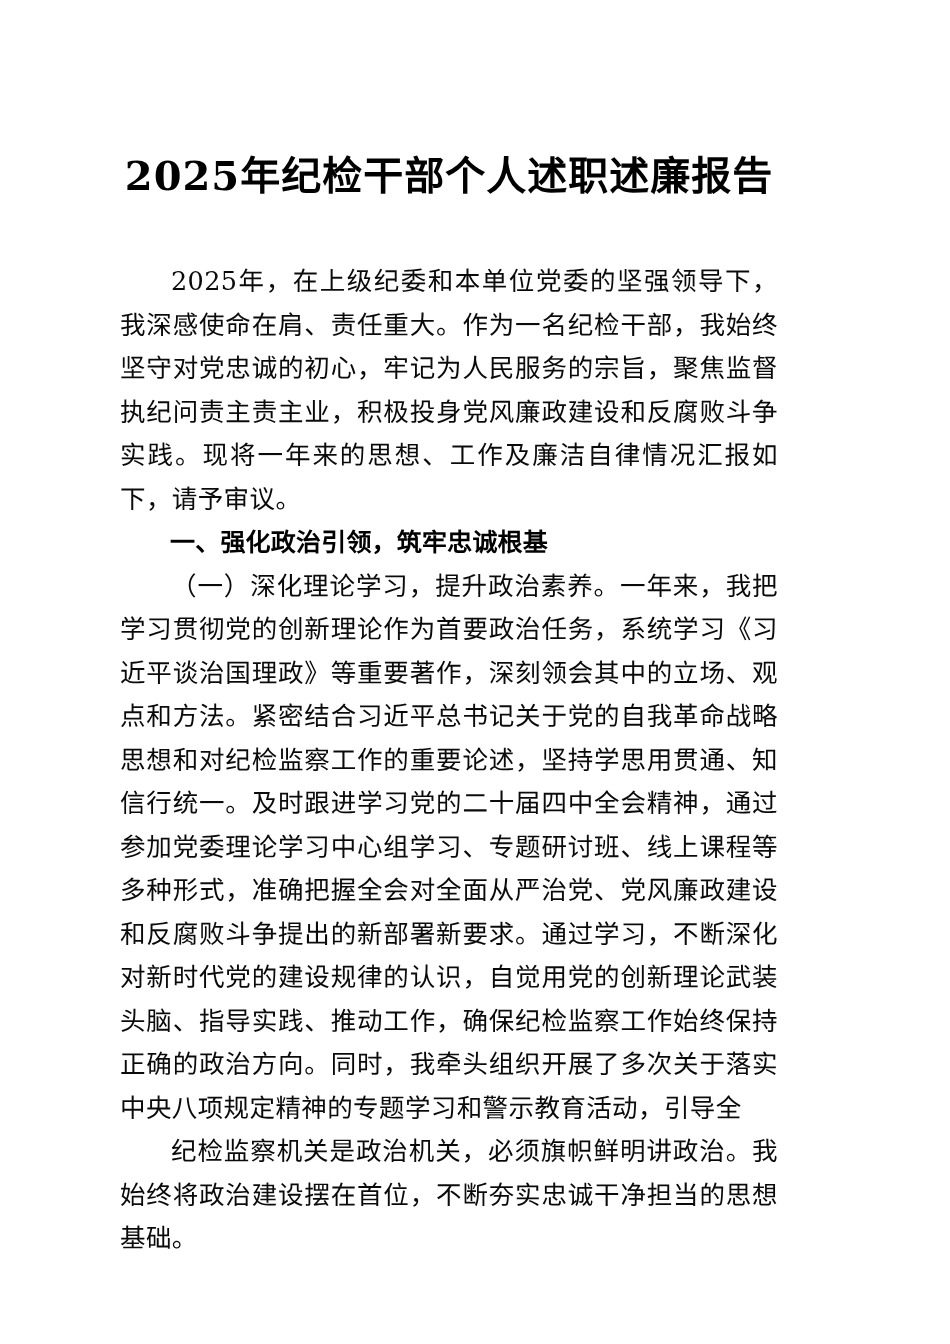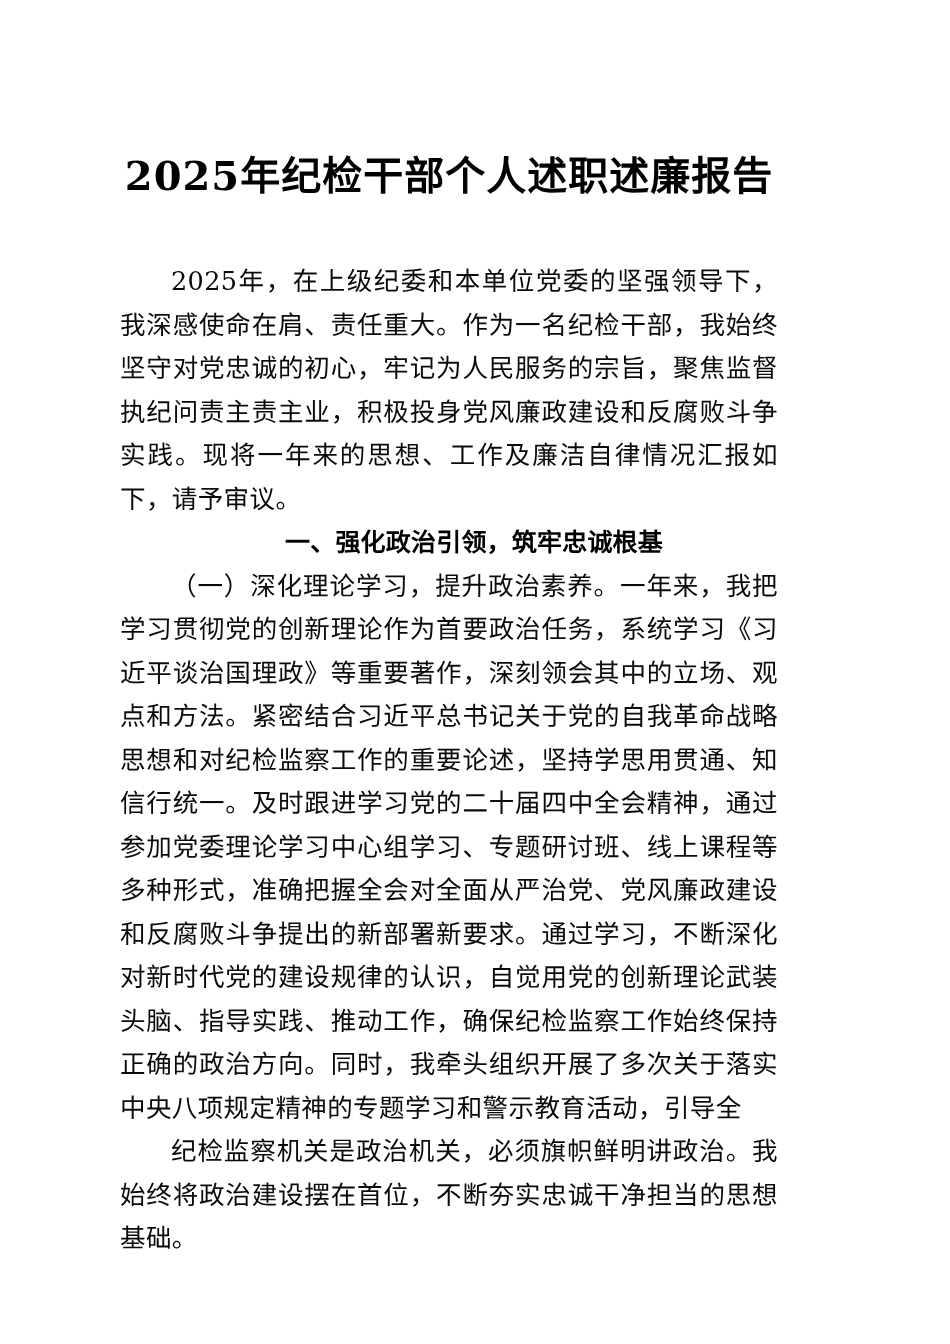--- a/index.html
+++ b/index.html
@@ -58,21 +58,21 @@
   }
 
   h2.section-heading {
     margin: 0;
     padding: 0;
     font-family: "DejaVu Sans", "Liberation Sans", sans-serif;
     font-weight: bold;
     font-size: 25px;
     line-height: 43.5px;
     text-indent: 2em;
-    text-align: center;
+    text-align: left;
     letter-spacing: 0.2px;
     color: #000000;
   }
 
   
   .clip {
     overflow: hidden;
   }
 </style>
 </head>

